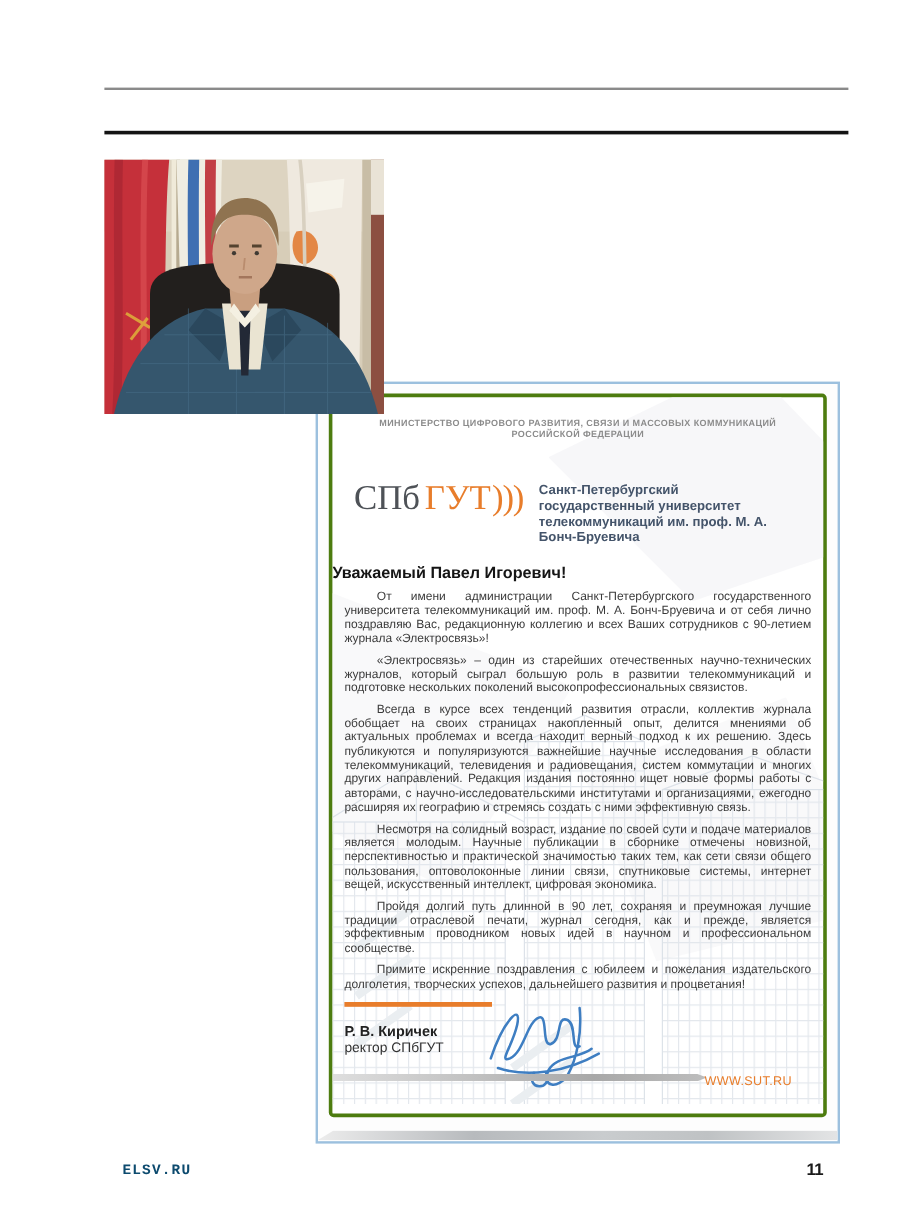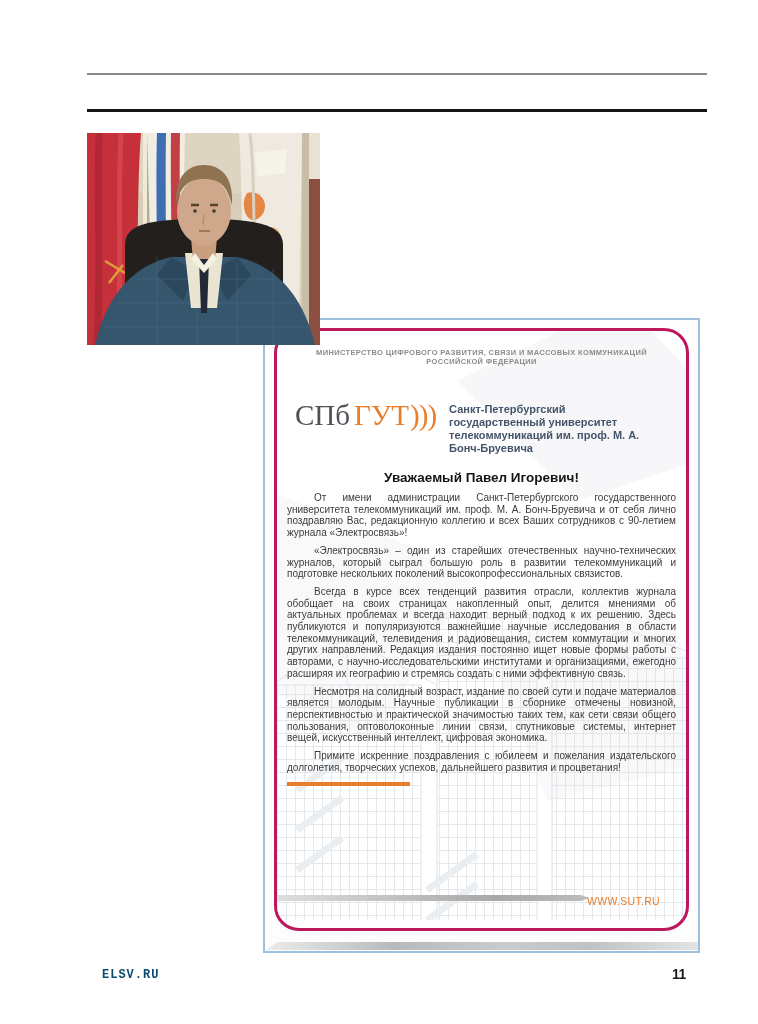--- a/index.html
+++ b/index.html
@@ -13,40 +13,40 @@
   
   .photo{position:absolute;left:87px;top:133px;width:233px;height:212px;z-index:3;}
   .photo svg{display:block;width:100%;height:100%;}
 
   
   .card{position:absolute;left:263px;top:318px;width:437px;height:635px;background:#fdfdfd;
         border:2px solid #9cc0de;box-sizing:border-box;z-index:2;}
   .scan-strip{position:absolute;left:0;right:0;bottom:1px;height:8px;z-index:3;
         background:linear-gradient(90deg,#ececec 0%,#b7babd 30%,#c9ccce 55%,#bfc2c4 75%,#e3e4e5 100%);
         clip-path:polygon(0 100%,3% 0,100% 0,100% 100%);}
-  .orange-box{position:absolute;left:9px;right:9px;top:8px;bottom:20px;border:3px solid #be185d;
-        border-radius:25px;background:#fff;overflow:hidden;}
+  .orange-box{position:absolute;left:9px;right:9px;top:8px;bottom:20px;border:3px solid #4d7c0f;
+        border-radius:4px;background:#fff;overflow:hidden;}
   
   .wm-f{position:absolute;background:#f3f4f6;z-index:0;}
   .wm-f1{left:180px;top:-30px;width:300px;height:200px;clip-path:polygon(0 40%,55% 0,100% 70%,40% 100%);opacity:.7;}
   .wm-f2{left:-60px;top:150px;width:260px;height:260px;clip-path:polygon(10% 0,100% 35%,60% 100%,0 70%);opacity:.5;}
   .wm-f3{left:210px;top:250px;width:240px;height:220px;clip-path:polygon(0 30%,70% 0,100% 80%,25% 100%);opacity:.5;}
   .wm-b{position:absolute;left:0;right:0;bottom:8px;height:330px;z-index:0;opacity:.85;}
   .content{position:relative;z-index:2;}
 
   .ministry{margin:17px 12px 0 12px;text-align:center;font-size:7.5px;letter-spacing:.35px;
         color:#8c8c8c;font-weight:bold;}
   .logo-row{display:flex;align-items:center;margin:9px 14px 0 18px;}
   .logo{font-family:"Liberation Serif","DejaVu Serif",serif;font-size:29px;line-height:30px;white-space:nowrap;}
   .logo .spb{color:#4e5257;}
   .logo .gut{color:#e87d2b;margin-left:4px;text-align:right;}
   .logo .waves{color:#e87d2b;letter-spacing:-1px;margin-left:1px;}
   .univ{margin-left:13px;font-size:11px;font-weight:bold;color:#44546a;line-height:13px;width:212px;margin-top:28px;}
 
-  .salutation{margin-top:15px;text-align:center;font-size:13.5px;font-weight:bold;color:#151515;}
+  .salutation{margin-top:15px;font-size:13.5px;font-weight:bold;color:#151515;}
 
   .body-text{margin:7px 10px 0 10px;font-size:10px;line-height:11.7px;color:#3b3b3b;
         text-align:justify;}
   .body-text p{margin:0 0 6px 0;text-indent:27px;}
 
   .sign-rule{margin:9px 0 0 10px;width:123px;height:3.5px;background:#e87d2b;}
   .sign-block{position:relative;margin:13px 0 0 10px;height:60px;}
   .sign-name{font-size:12px;font-weight:bold;color:#222;}
   .sign-title{font-size:11.5px;color:#333;margin-top:2px;}
   .sig-svg{position:absolute;left:112px;top:-22px;width:115px;height:82px;}
@@ -151,24 +151,37 @@
           <div class="univ">Санкт-Петербургский государственный университет телекоммуникаций им. проф. М. А. Бонч-Бруевича</div>
         </div>
 
         <div class="salutation">Уважаемый Павел Игоревич!</div>
 
         <div class="body-text">
           <p>От имени администрации Санкт-Петербургского государственного университета телекоммуникаций им. проф. М. А. Бонч-Бруевича и от себя лично поздравляю Вас, редакционную коллегию и всех Ваших сотрудников с 90-летием журнала «Электросвязь»!</p>
           <p>«Электросвязь» – один из старейших отечественных научно-технических журналов, который сыграл большую роль в развитии телекоммуникаций и подготовке нескольких поколений высокопрофессиональных связистов.</p>
           <p>Всегда в курсе всех тенденций развития отрасли, коллектив журнала обобщает на своих страницах накопленный опыт, делится мнениями об актуальных проблемах и всегда находит верный подход к их решению. Здесь публикуются и популяризуются важнейшие научные исследования в области телекоммуникаций, телевидения и радиовещания, систем коммутации и многих других направлений. Редакция издания постоянно ищет новые формы работы с авторами, с научно-исследовательскими институтами и организациями, ежегодно расширяя их географию и стремясь создать с ними эффективную связь.</p>
           <p>Несмотря на солидный возраст, издание по своей сути и подаче материалов является молодым. Научные публикации в сборнике отмечены новизной, перспективностью и практической значимостью таких тем, как сети связи общего пользования, оптоволоконные линии связи, спутниковые системы, интернет вещей, искусственный интеллект, цифровая экономика.</p>
+          <p>Пройдя долгий путь длинной в 90 лет, сохраняя и преумножая лучшие традиции отраслевой печати, журнал сегодня, как и прежде, является эффективным проводником новых идей в научном и профессиональном сообществе.</p>
           <p>Примите искренние поздравления с юбилеем и пожелания издательского долголетия, творческих успехов, дальнейшего развития и процветания!</p>
         </div>
 
         <div class="sign-rule"></div>
+        <div class="sign-block">
+          <div class="sign-name">Р. В. Киричек</div>
+          <div class="sign-title">ректор СПбГУТ</div>
+          <svg class="sig-svg" viewBox="0 0 115 82">
+            <g fill="none" stroke="#3e7ec2" stroke-width="2.1" stroke-linecap="round">
+              <path d="M10,52 C20,22 36,4 32,24 C28,42 16,56 26,52 C38,46 40,22 50,18 C58,15 52,42 60,40 C70,36 64,16 74,20 C82,24 76,46 84,42"></path>
+              <path d="M84,10 C86,30 82,52 74,66 C66,78 52,76 58,62 C64,50 84,52 94,44"></path>
+              <path d="M16,60 C40,68 72,64 100,48"></path>
+              <path d="M46,64 C38,78 62,80 56,64"></path>
+            </g>
+          </svg>
+        </div>
       </div>
 
       <div class="grey-bar"></div>
       <div class="sut-url">WWW.SUT.RU</div>
     </div>
     <div class="scan-strip"></div>
   </div>
 
   <div class="footer-site">ELSV.RU</div>
   <div class="page-num">11</div>

